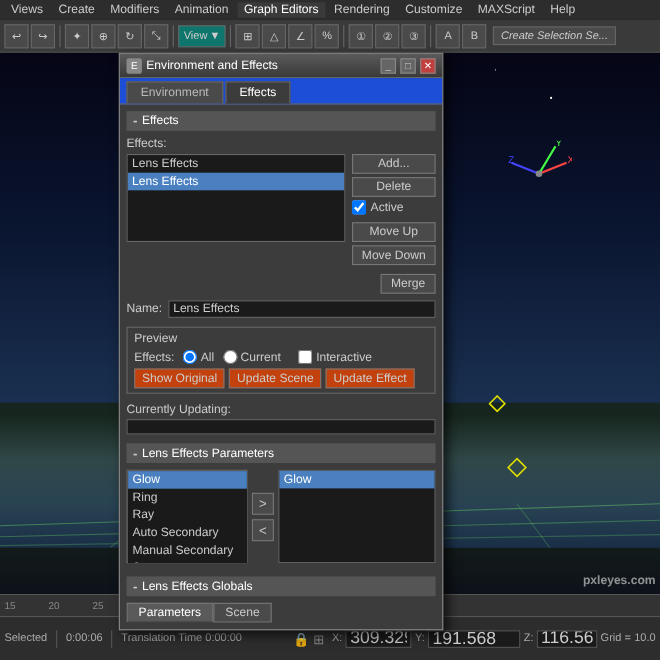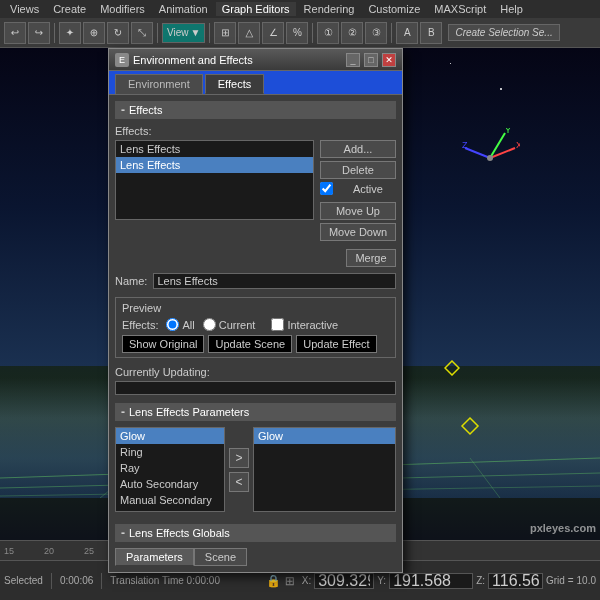--- a/index.html
+++ b/index.html
@@ -288,21 +288,21 @@
       font-size: 11px;
       cursor: pointer;
       white-space: nowrap;
       text-align: center;
       min-width: 55px;
     }
 
     .checkbox-row {
       display: flex;
       align-items: center;
-      gap: 20px;
+      gap: 4px;
       margin-bottom: 4px;
     }
     .checkbox-row input { cursor: pointer; }
 
     .name-row {
       display: flex;
       align-items: center;
       gap: 6px;
       margin-bottom: 8px;
     }
@@ -340,21 +340,21 @@
       gap: 3px;
       cursor: pointer;
       color: #ccc;
     }
     .preview-btns {
       display: flex;
       gap: 4px;
     }
     .preview-btn {
       padding: 2px 6px;
-      background: #000000;
+      background: #c2410c;
       border: 1px solid #777;
       color: #ccc;
       font-size: 11px;
       cursor: pointer;
     }
 
     
     .updating-label {
       font-size: 11px;
       color: #ccc;

